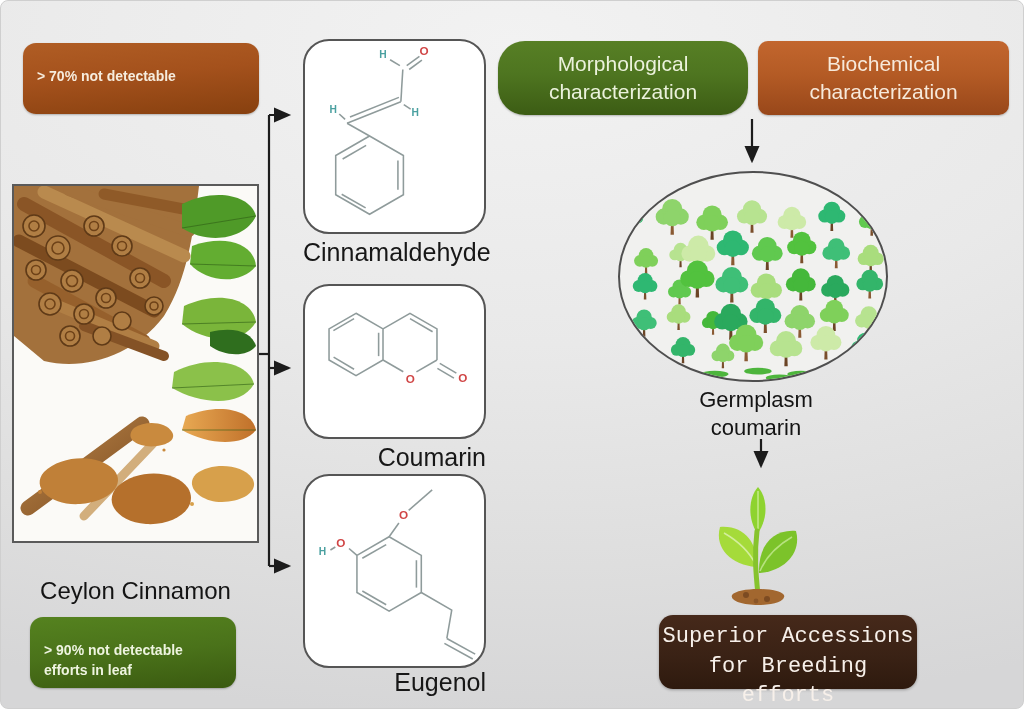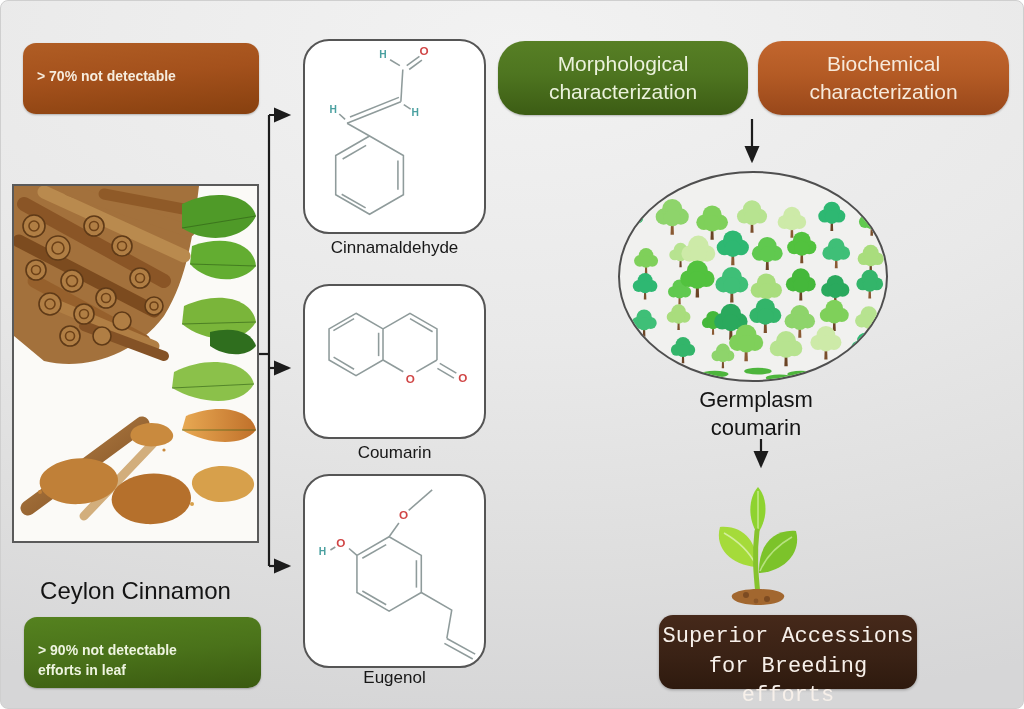--- a/index.html
+++ b/index.html
@@ -18,21 +18,21 @@
   }
   .callout.bark{background:linear-gradient(175deg,#b05d24 0%,#a4511c 45%,#87400f 100%);}
   .callout.leaf{background:linear-gradient(175deg,#55821f 0%,#4a721a 50%,#3a5a10 100%);color:#eef4e0;}
   .flowbox{
     border-radius:10px;text-align:center;font-size:21px;line-height:1.32;
     padding:9px 4px;box-sizing:border-box;box-shadow:0 1px 2px rgba(0,0,0,0.25);
   }
   .flowbox.morph{background:linear-gradient(180deg,#577f25 0%,#4e7520 45%,#3c5c14 100%);color:#ebf2dc;border-radius:27px;}
   .flowbox.biochem{background:linear-gradient(180deg,#c2662e 0%,#b45b25 45%,#98471a 100%);color:#f7e9da;}
   .compound-box{background:#ffffff;border:2px solid #555555;border-radius:26px;box-sizing:border-box;}
-  .compound-label{font-size:17px;color:#171717;text-align:center;}
+  .compound-label{font-size:25px;color:#171717;text-align:right;}
   .plain-label{font-size:24px;color:#141414;text-align:center;margin-top:28px;}
   .germ-label{font-size:22px;color:#141414;text-align:center;line-height:1.25;}
   .superior{
     background:linear-gradient(180deg,#46291a 0%,#3a2215 55%,#2e1a0e 100%);
     border-radius:14px;color:#f7f0ea;font-size:22px;text-align:center;
     line-height:1.35;padding:7px 0;box-sizing:border-box;box-shadow:0 1px 3px rgba(0,0,0,0.3);font-family:Liberation Mono, monospace;
   }
   .tree-ellipse{
     border:2px solid #4f4f4f;border-radius:50%;background:#f1f1ef;
     overflow:hidden;box-sizing:border-box;
@@ -144,21 +144,21 @@
         <path d="M182,288 C198,276 228,278 238,292 C246,304 230,316 208,316 C186,316 170,300 182,288 Z" fill="#d7a04b"></path>
         <circle cx="104" cy="322" r="2" fill="#b5702c"></circle>
           <circle cx="26" cy="306" r="2" fill="#c08038"></circle>
         <circle cx="178" cy="318" r="2" fill="#d7a04b"></circle>
           <circle cx="150" cy="264" r="1.6" fill="#c98a3e"></circle>
       </g>
     </svg>
   </div>
   <div class="plain-label abs" style="left:11px;top:548px;width:247px;">Ceylon Cinnamon</div>
 
-  <div class="callout leaf abs" style="left:23px;top:616px;width:237px;height:71px;">
+  <div class="callout leaf abs" style="left:29px;top:616px;width:206px;height:71px;">
     <span class="line">&gt; 90% not detectable</span>
     <span class="line">efforts in leaf</span>
   </div>
 
   <div class="compound-box abs" style="left:302px;top:38px;width:183px;height:195px;">
     <svg viewBox="0 0 183 195" style="width:100%;height:100%;">
       <g stroke="#8f9b9b" stroke-width="1.6" fill="none">
         <path d="M66,97 L100.6,117 L100.6,157 L66,177 L31.4,157 L31.4,117 Z"></path>
         <path d="M95,122 L95,152"></path>
         <path d="M62,170.5 L37.5,156.5"></path>
@@ -220,21 +220,21 @@
       <text x="32" y="72" class="atom-o">O</text>
       <text x="14" y="81" class="atom-h">H</text>
     </svg>
   </div>
   <div class="compound-label abs" style="left:302px;top:667px;width:183px;">Eugenol</div>
 
   <div class="flowbox morph abs" style="left:497px;top:40px;width:250px;height:74px;">
     <span class="line">Morphological</span>
     <span class="line">characterization</span>
   </div>
-  <div class="flowbox biochem abs" style="left:757px;top:40px;width:251px;height:74px;border-radius:24px;">
+  <div class="flowbox biochem abs" style="left:757px;top:40px;width:251px;height:74px;">
     <span class="line">Biochemical</span>
     <span class="line">characterization</span>
   </div>
 
   <div class="tree-ellipse abs" style="left:617px;top:170px;width:270px;height:211px;">
     <svg viewBox="0 0 270 211" style="width:100%;height:100%;">
       <g id="trees-layer">
           <g transform="translate(12 58) scale(0.72)">
             <path d="M-1.6 0 L-1 -16 L1 -16 L1.6 0 Z" fill="#7a4e2b"></path>
             <path d="M0 -10 L-6 -16 M0 -12 L6 -18" stroke="#7a4e2b" stroke-width="1.4" fill="none"></path>

